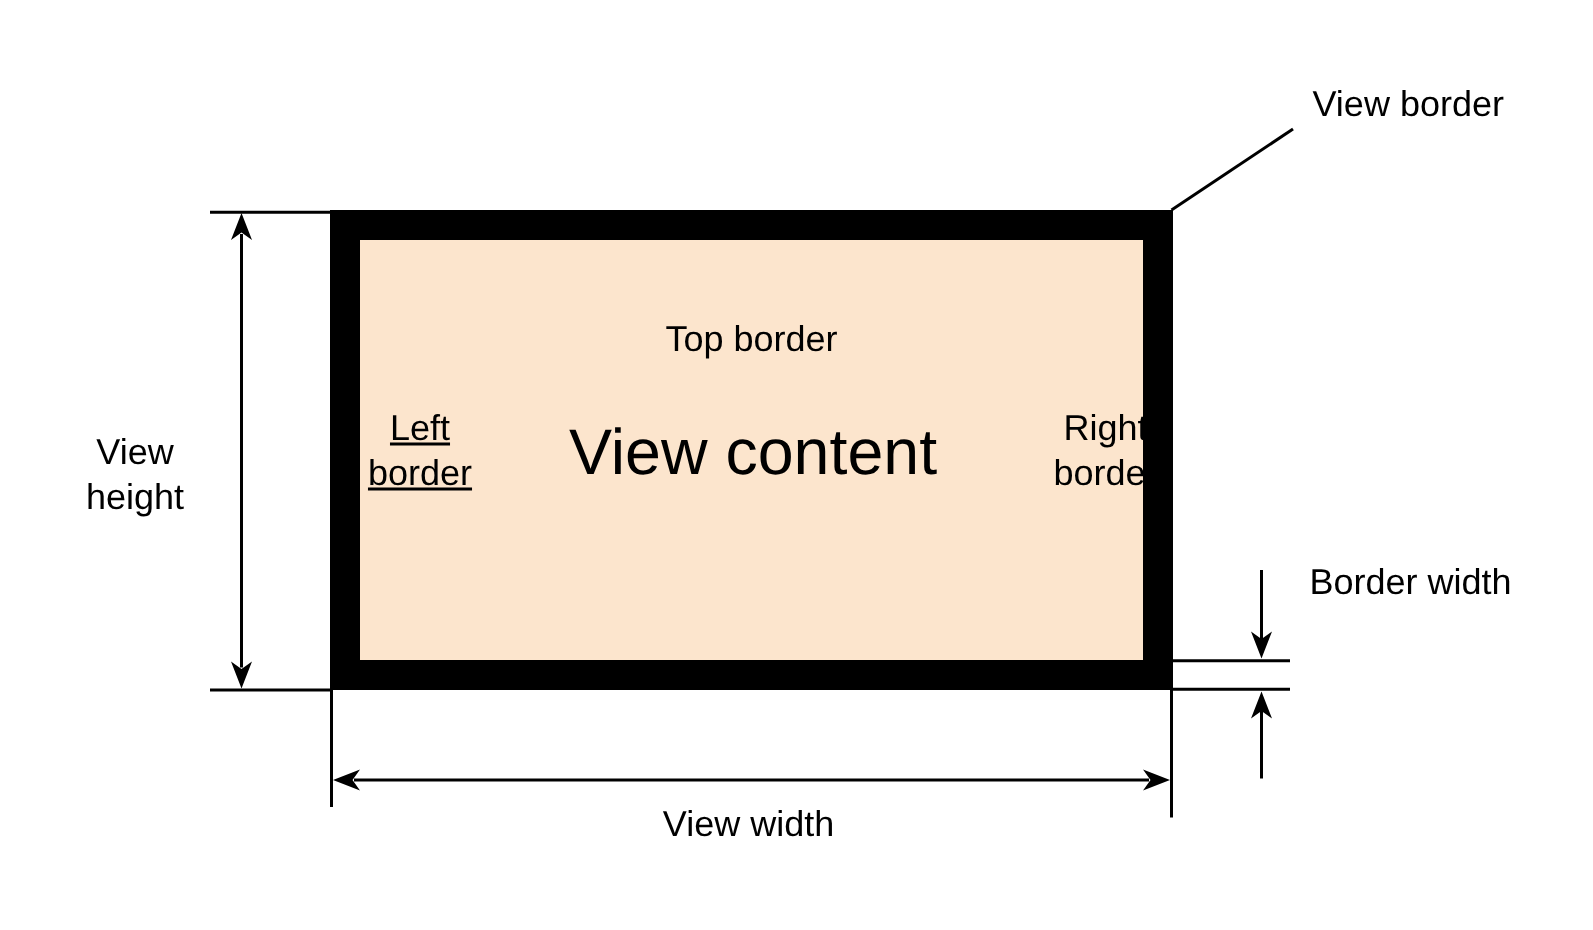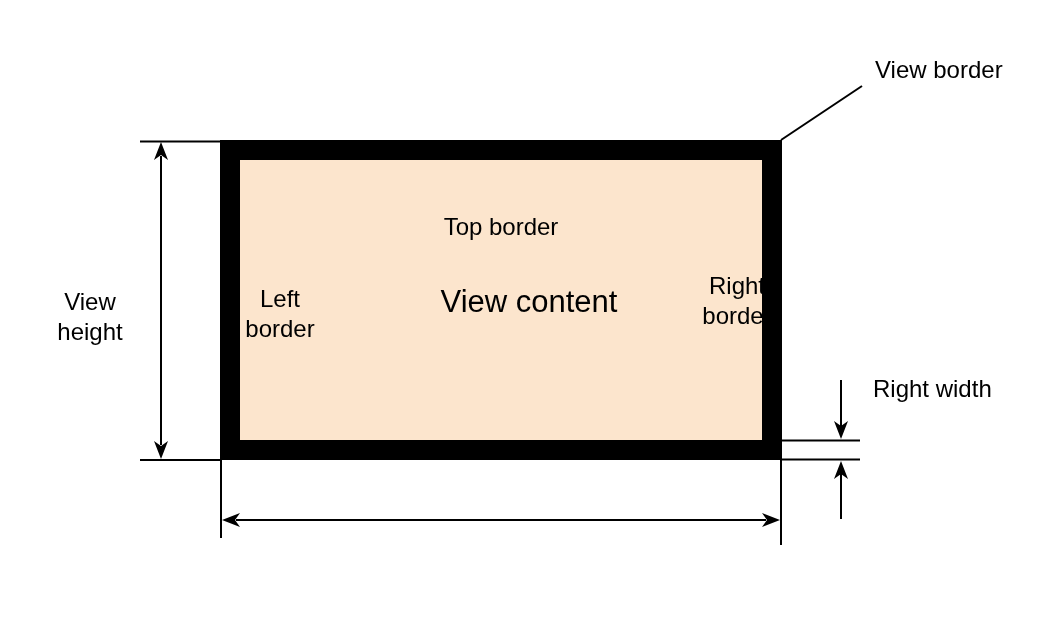--- a/index.html
+++ b/index.html
@@ -25,23 +25,22 @@
     line-height: 30px;
     white-space: nowrap;
     transform: translate(-50%, -50%);
     text-align: center;
   }
   .label.left-anchored {
     transform: translate(0, -50%);
     text-align: left;
   }
   .label.content-size {
-    font-size: 31px;
+    font-size: 43px;
     line-height: 48px;
-    margin-left: 27px;
   }
   .twoline span { display: block; }
 </style>
 </head>
 <body>
 
 <div class="canvas">
 
   <svg width="1062" height="620" viewBox="0 0 1062 620">
 
@@ -73,36 +72,37 @@
       <path d="M161,459 L154,441 L161,446 L168,441 Z"></path>
       <path d="M222,520 L240,513 L235,520 L240,527 Z"></path>
       <path d="M780,520 L762,513 L767,520 L762,527 Z"></path>
       <path d="M841,439 L834,421 L841,426 L848,421 Z"></path>
       <path d="M841,461 L834,479 L841,474 L848,479 Z"></path>
     </g>
   </svg>
 
   <div class="label" style="left:501px; top:191px;margin-top:36px;">Top border</div>
 
-  <div class="label twoline" style="left:280px; top:314px;">
+  <div class="label twoline" style="left:280px; top:301px;text-decoration:underline;">
     <span>Left</span>
     <span>border</span>
   </div>
 
   <div class="label content-size" style="left:502px; top:302px;">View content</div>
 
   <div class="label twoline" style="left:721px; top:301px;margin-left:16px;">
     <span>Right</span>
     <span>border</span>
   </div>
 
 
   <div class="label left-anchored" style="left:875px; top:70px;">View border</div>
 
   <div class="label twoline" style="left:90px; top:301px;margin-top:16px;">
     <span>View</span>
     <span>height</span>
   </div>
 
+  <div class="label" style="left:499px; top:550px;">View width</div>
 
-  <div class="label left-anchored" style="left:873px; top:389px;">Right width</div>
+  <div class="label left-anchored" style="left:873px; top:389px;">Border width</div>
 
 </div>
 
 </body></html>

